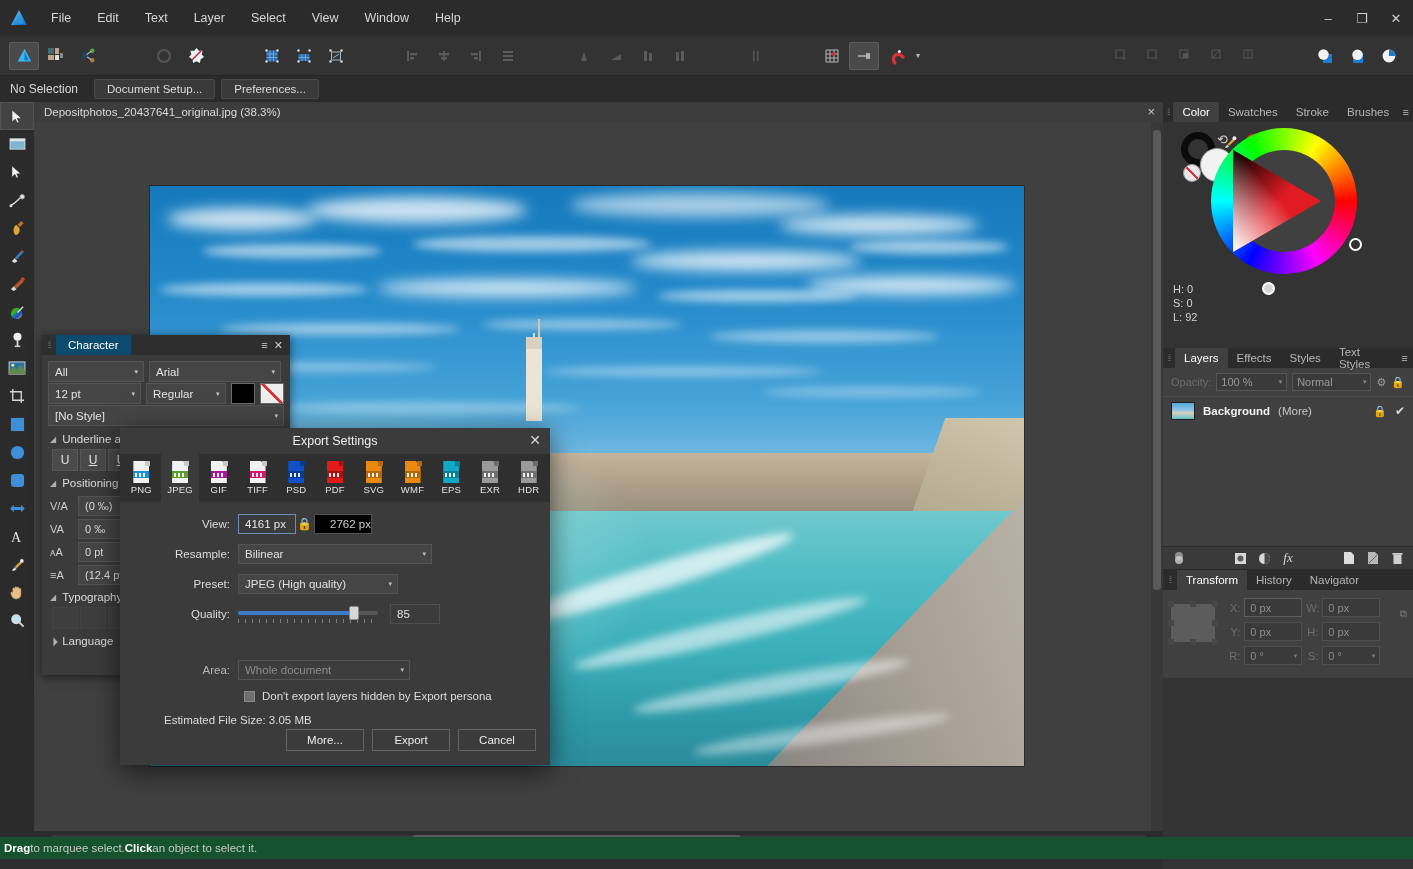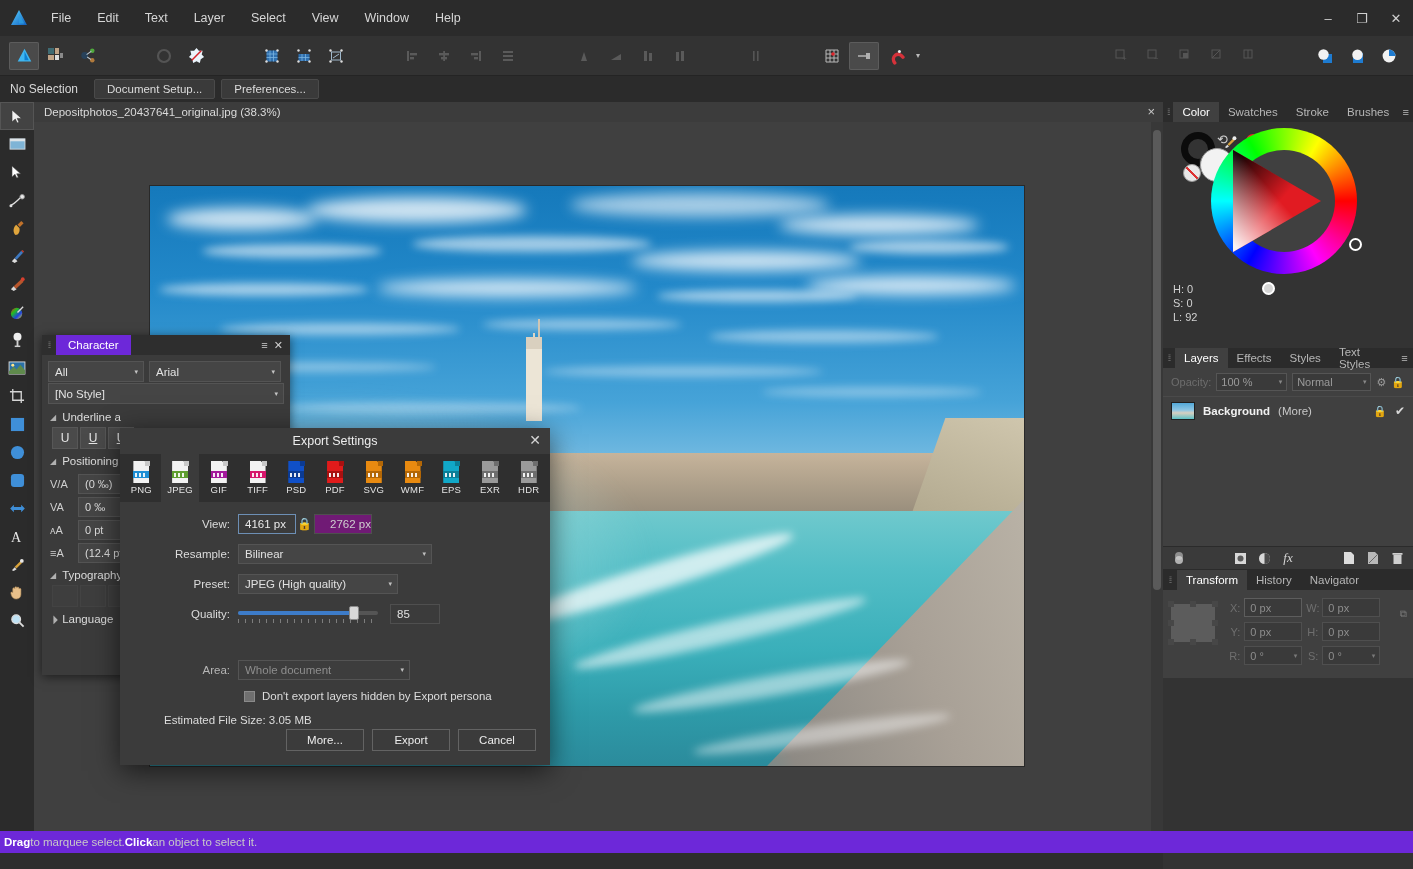--- a/index.html
+++ b/index.html
@@ -152,22 +152,22 @@
   .hscrollrow {
     position:absolute; left:34px; right:250px; bottom:22px; height:16px; background:#2b2b2b;
     display:flex; align-items:center;
   }
   .harrow { width:16px; text-align:center; font-size:8px; color:#8a8a8a; }
   .htrack { flex:1; height:8px; background:#383838; position:relative; border-radius:4px; }
   .hthumb { position:absolute; left:33%; top:0; width:30%; height:8px; background:#5a5a5a; border-radius:4px; }
 
   
   .statusbar {
-    position:absolute; left:0; bottom:16px; width:1413px; height:22px;
-    background:#6d28d9; display:flex; align-items:center; padding-left:4px;
+    position:absolute; left:0; bottom:10px; width:1413px; height:22px;
+    background:#14532d; display:flex; align-items:center; padding-left:4px;
     font-size:11.5px; color:#c8c8c8;
   }
   .statusbar b { color:#fff; }
 
   
   .rightcol {
     position:absolute; right:0; top:102px; width:250px; bottom:0;
     background:#333333;
   }
   .paneltabs {
@@ -302,21 +302,21 @@
 
   
   .charpanel {
     position:absolute; left:42px; top:335px; width:248px; height:340px;
     background:#3b3b3b; box-shadow:0 2px 10px rgba(0,0,0,.55);
     z-index:20;
   }
   .cp-head {
     height:20px; background:#2e2e2e; display:flex; align-items:center; position:relative;
   }
-  .cp-tab { background:#6d28d9; color:#fff; font-size:11.5px; padding:0 12px; height:20px; display:flex; align-items:center;}
+  .cp-tab { background:#0c4a6e; color:#fff; font-size:11.5px; padding:0 12px; height:20px; display:flex; align-items:center;}
   .cp-actions { margin-left:auto; display:flex; align-items:center; gap:6px; padding-right:7px; color:#cfcfcf; font-size:11px;}
   .cp-body { padding:6px; }
   .cp-row { display:flex; gap:5px; margin-bottom:1px; align-items:center; }
   .cp-sel {
     height:21px; background:#454545; border:1px solid #545454; font-size:11.5px; color:#e2e2e2;
     display:flex; align-items:center; padding-left:6px; position:relative;
   }
   .cp-sel .cr { position:absolute; right:5px; font-size:7px; color:#c4c4c4; }
   .cp-color { width:25px; height:21px; background:#000; border:1px solid #6a6a6a; }
   .cp-none {
@@ -374,21 +374,21 @@
     position:absolute; top:1.5px; width:2px; height:4px; background:rgba(255,255,255,.9);
   }
   .dlg-body { padding:12px 0 0 0; position:relative; height:263px; }
   .frow { display:flex; align-items:center; margin-bottom:10px; }
   .flabel { width:118px; text-align:right; padding-right:8px; font-size:11.5px; color:#dcdcdc; }
   .flabel.dim { color:#b6b6b6; }
   .ftext {
     height:20px; background:#3b3b3b; border:1px solid #6d8fb5; color:#eaeaea;
     font-size:11.5px; display:flex; align-items:center; padding-left:6px;
   }
-  .ftext.plain { border:1px solid #4f4f4f; background:#701a75; color:#cfcfcf;padding-left:15px; }
+  .ftext.plain { border:1px solid #4f4f4f; background:#000000; color:#cfcfcf;padding-left:15px; }
   .lockbtn { width:18px; text-align:center; font-size:12px; color:#d2a22a; }
   .fsel {
     height:20px; background:#454545; border:1px solid #545454; color:#e0e0e0;
     font-size:11.5px; display:flex; align-items:center; padding-left:6px; position:relative;
   }
   .fsel.dim { color:#8d8d8d; background:#3d3d3d; }
   .fsel .cr { position:absolute; right:5px; top:5px; font-size:7px; color:#c0c0c0; }
   .slider-wrap { position:relative; width:140px; height:18px; }
   .slider-track {
     position:absolute; left:0; top:6px; width:140px; height:4px; background:#555; border-radius:2px;
@@ -1080,20 +1080,32 @@
         <div class="cp-sel" style="width:96px">
           <span>All</span>
           <span class="cr">▾</span>
         </div>
         <div class="cp-sel" style="width:132px">
           <span>Arial</span>
           <span class="cr">▾</span>
         </div>
       </div>
       <div class="cp-row">
+        <div class="cp-sel" style="width:96px">
+          <span>12 pt</span>
+          <span class="cr">▾</span>
+        </div>
+        <div class="cp-sel" style="width:82px">
+          <span>Regular</span>
+          <span class="cr">▾</span>
+        </div>
+        <div class="cp-color"></div>
+        <div class="cp-none"></div>
+      </div>
+      <div class="cp-row">
         <div class="cp-sel" style="width:100%">
           <span>[No Style]</span>
           <span class="cr">▾</span>
         </div>
       </div>
 
       <div class="cp-section">
         <span class="cp-tri">◢</span>
         <span>Underline a</span>
       </div>

